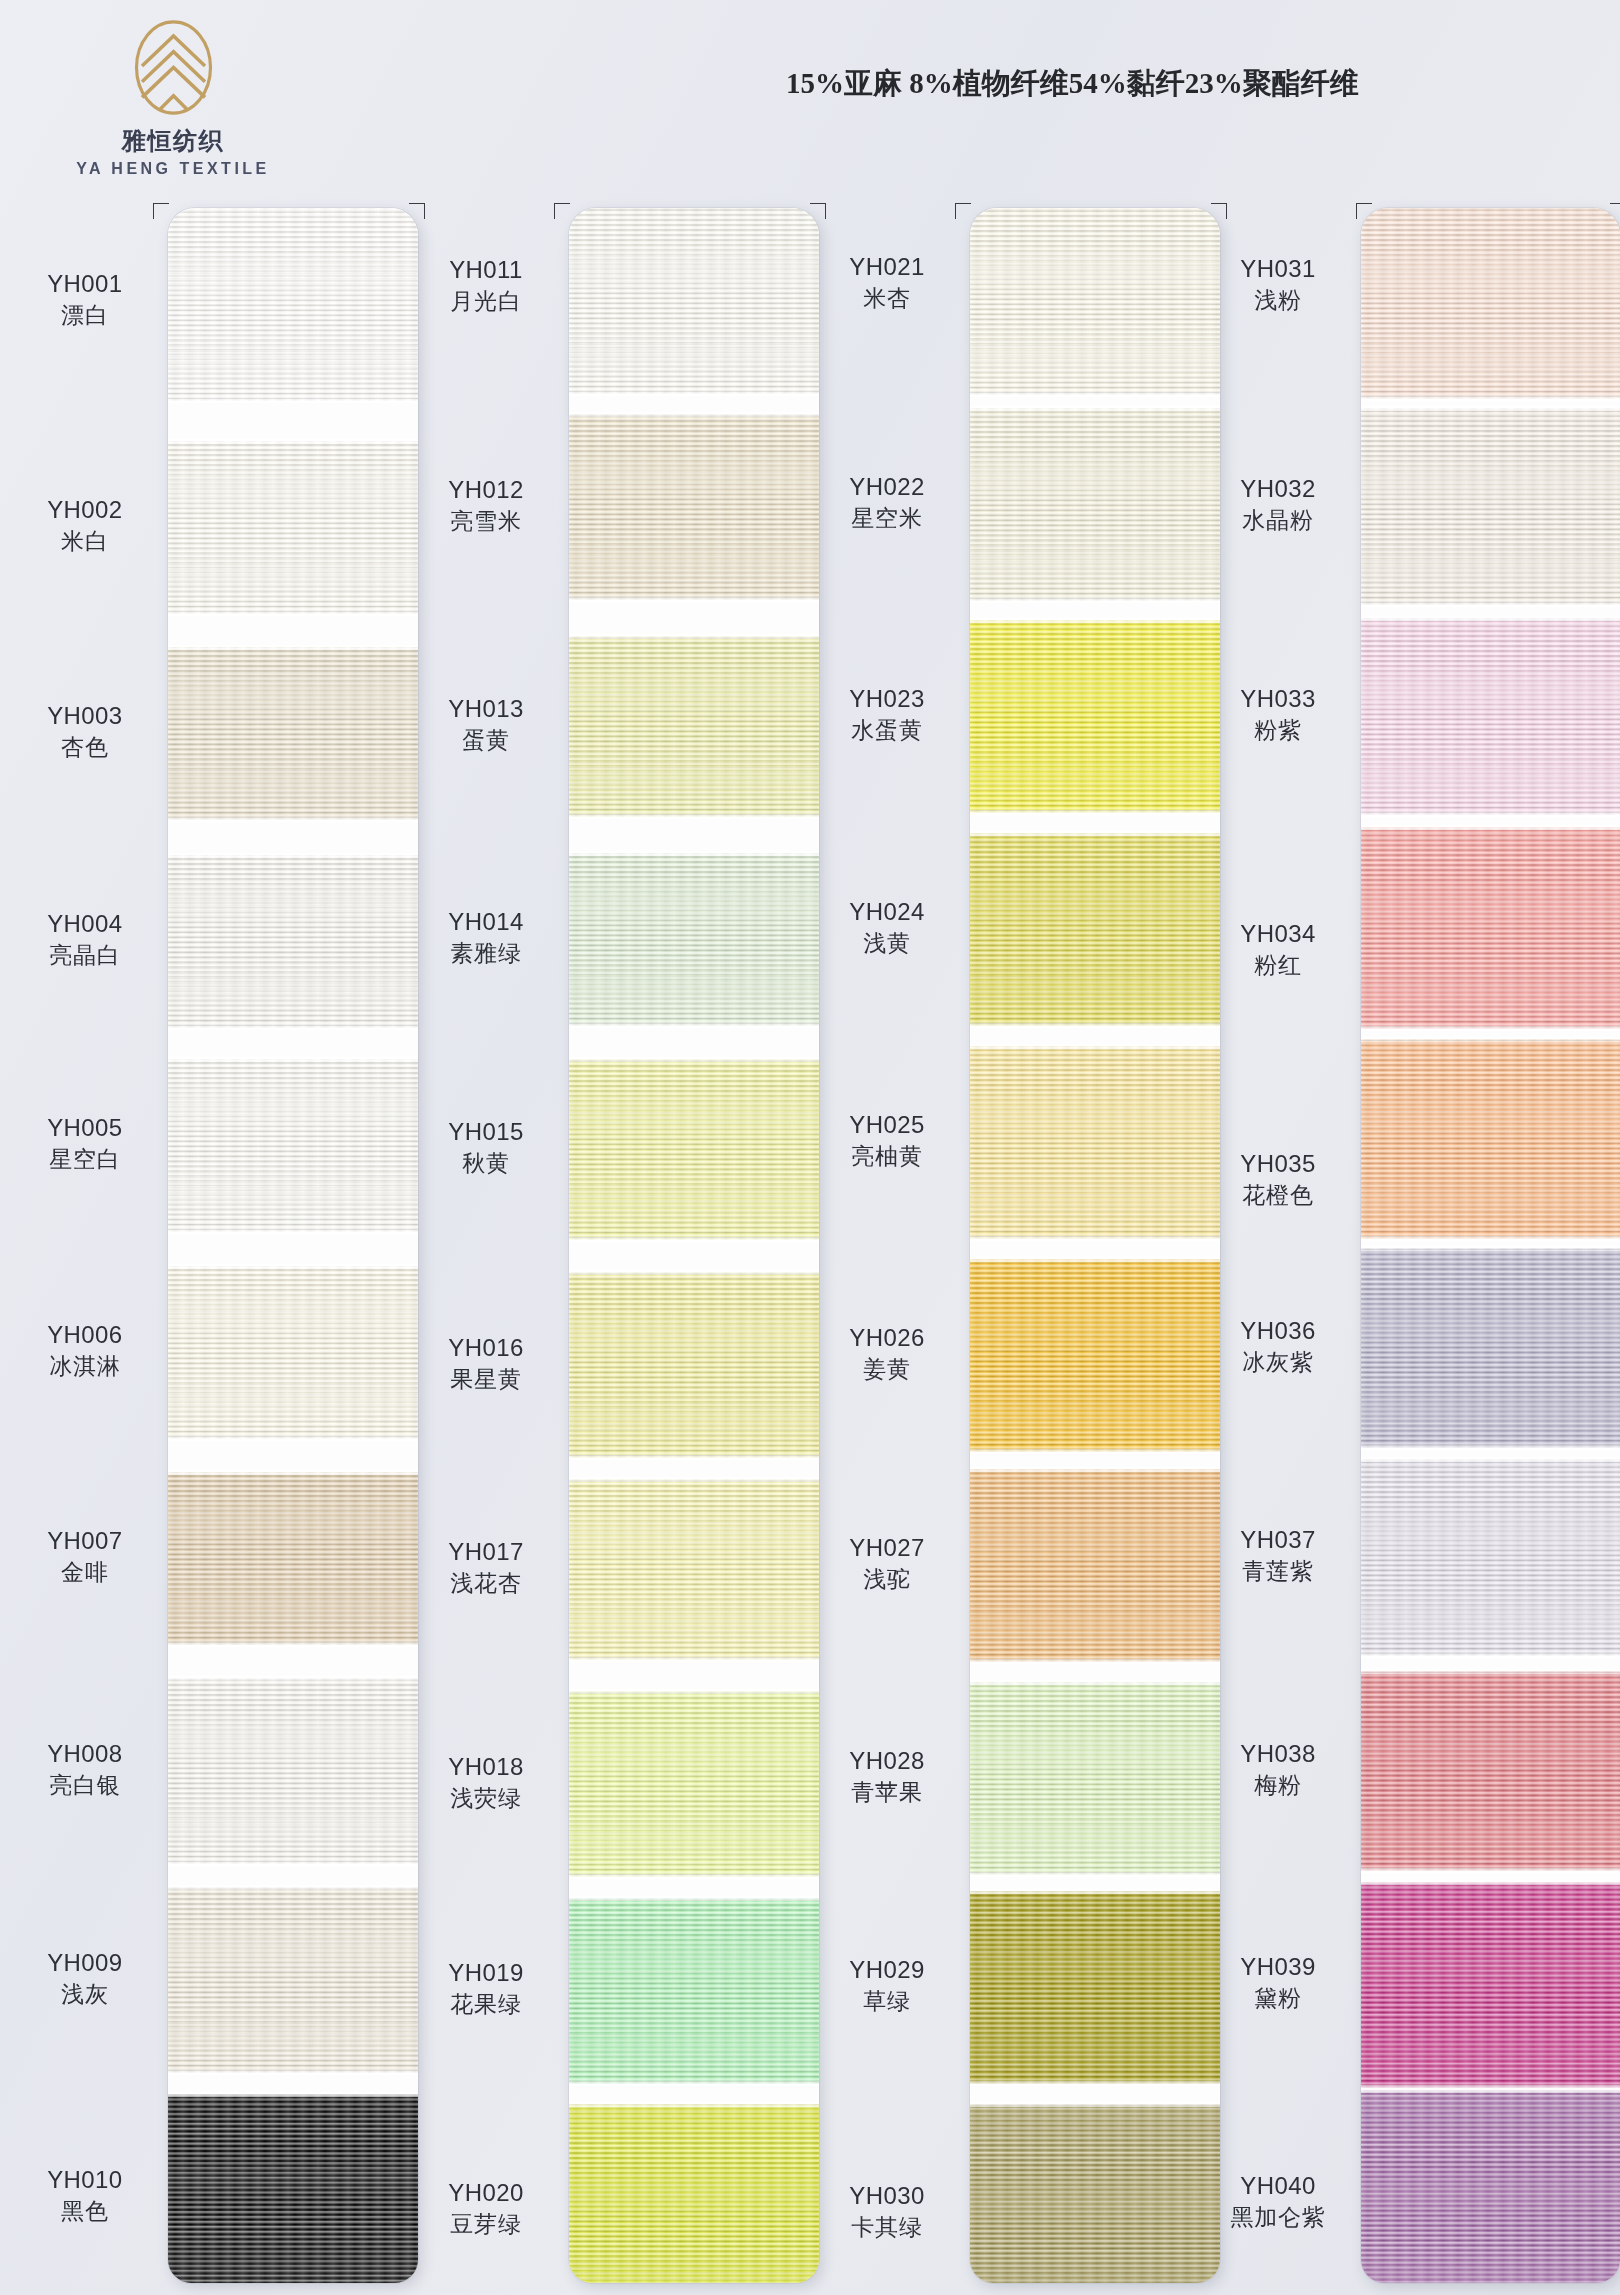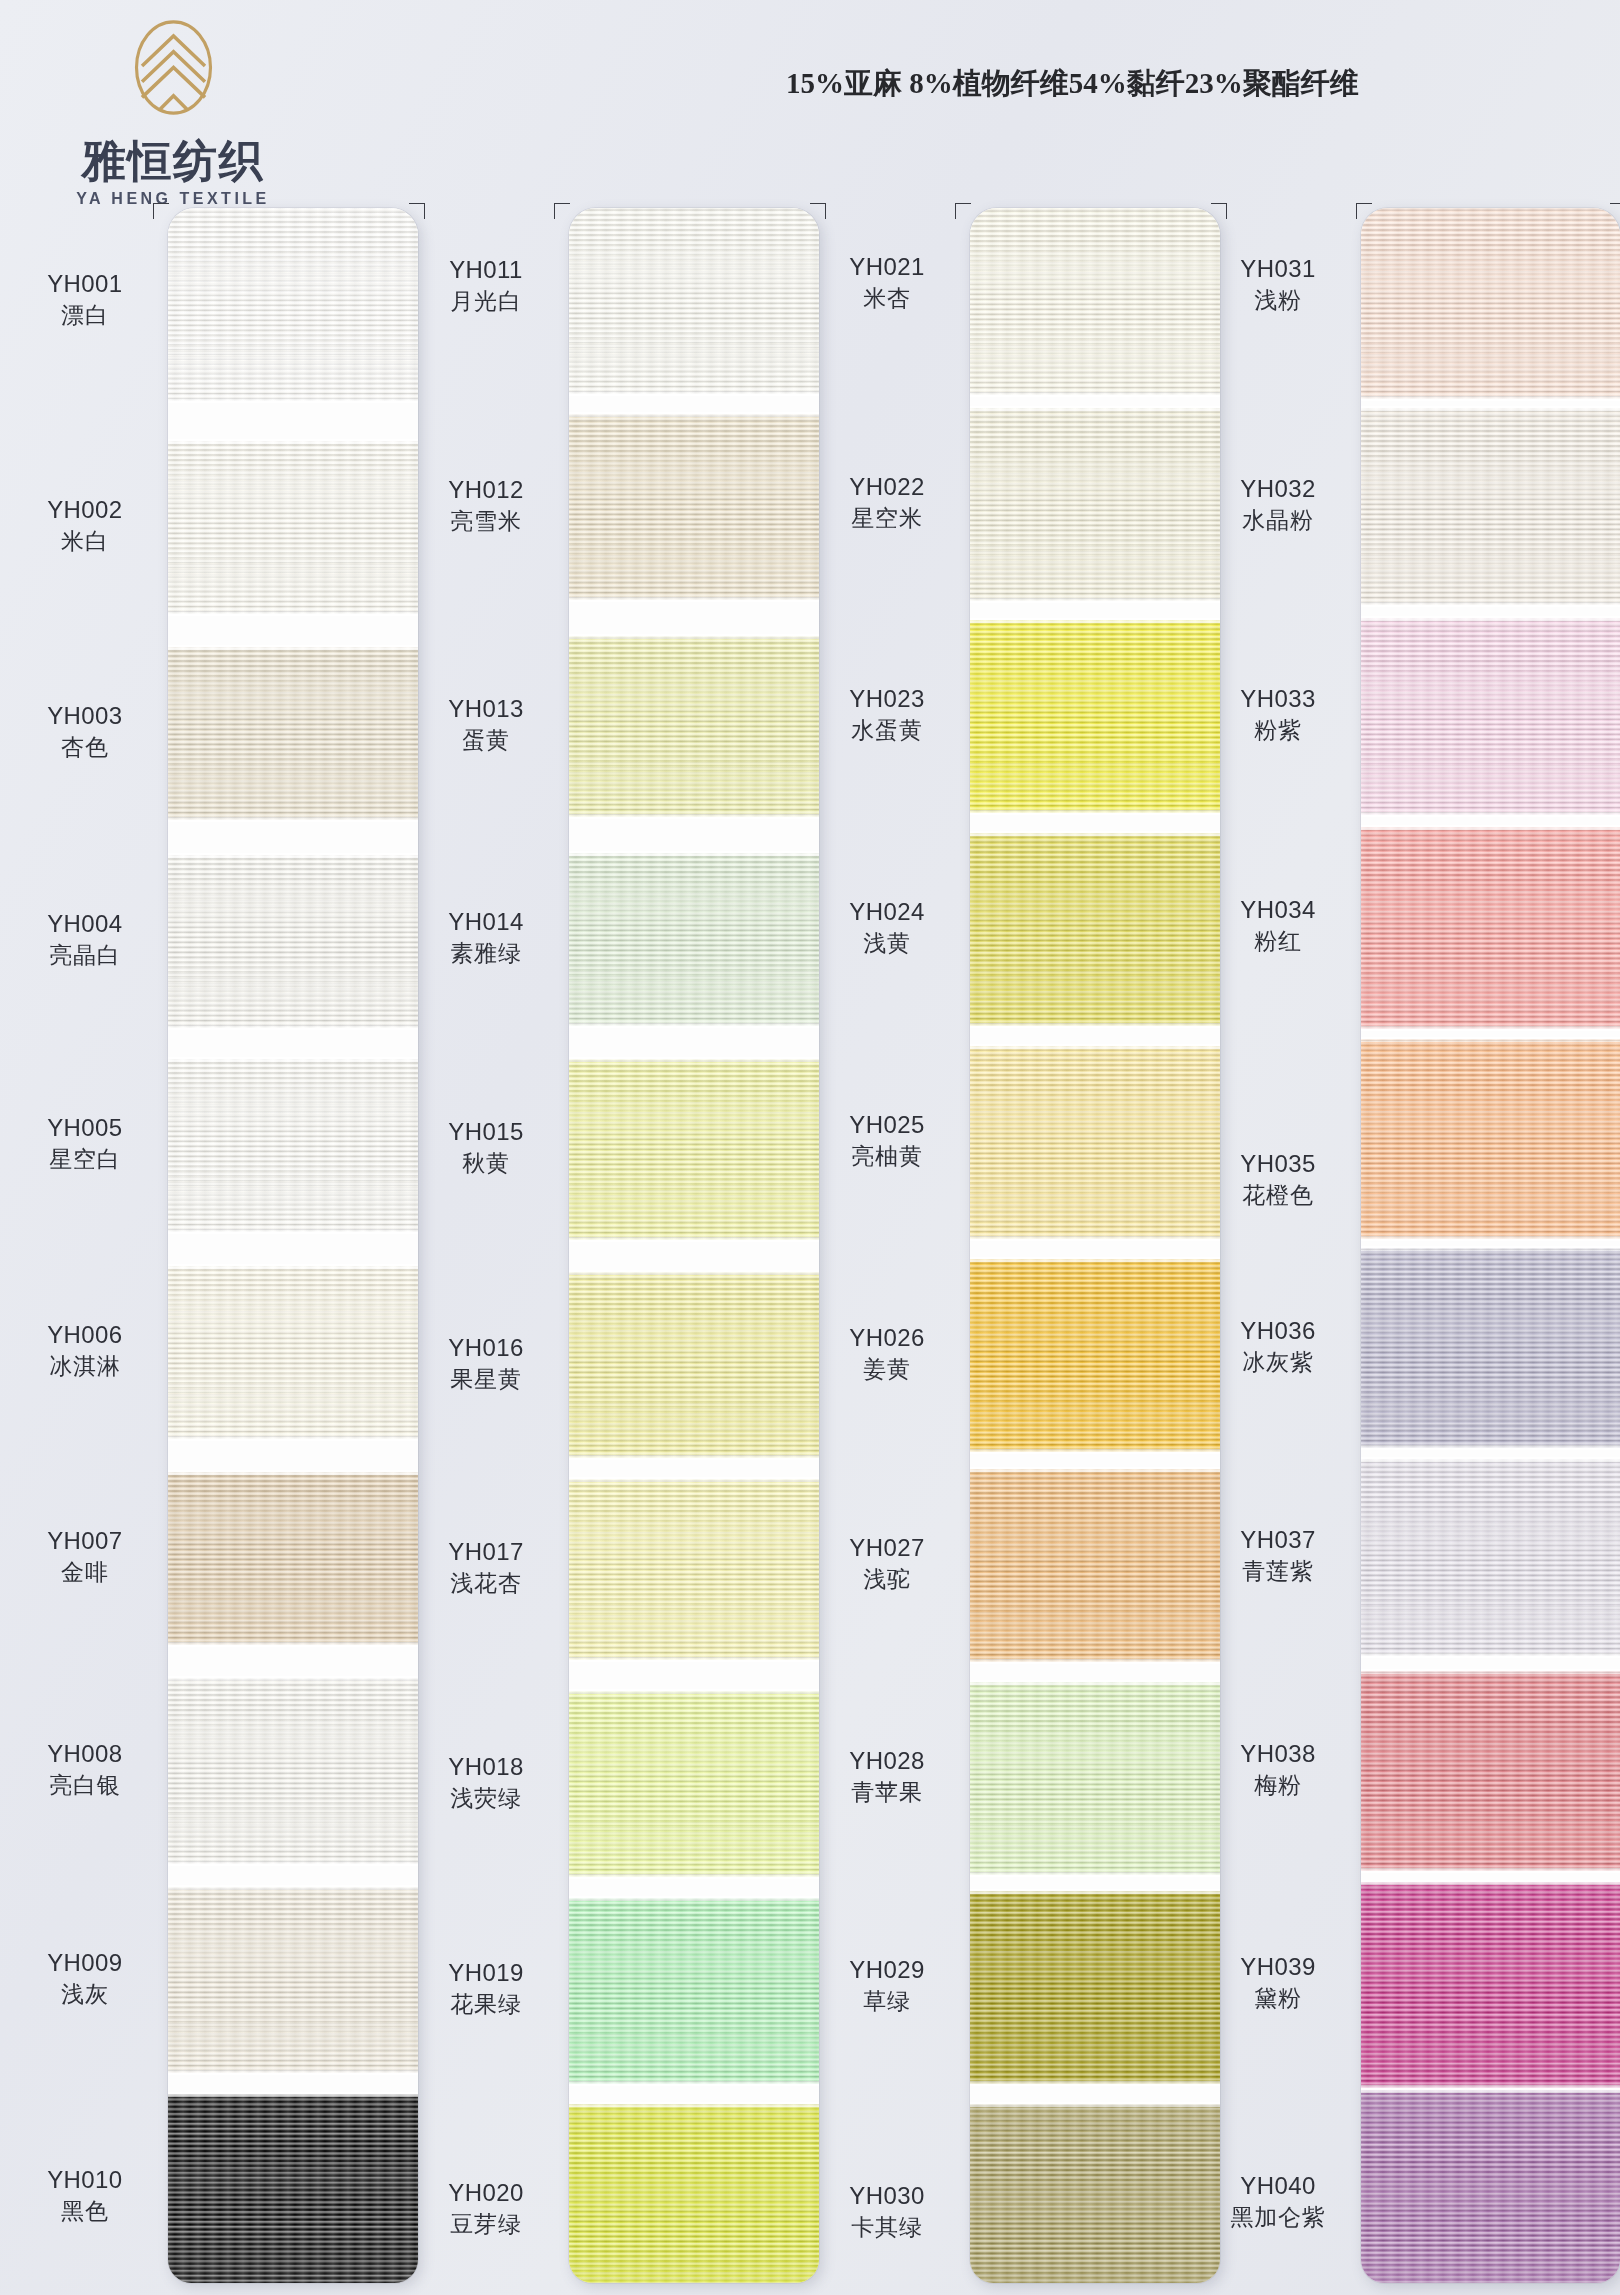--- a/index.html
+++ b/index.html
@@ -27,24 +27,24 @@
   .brand {
     position: absolute;
     left: 55px; top: 17.3px;
     width: 236px;
     display: flex;
     flex-direction: column;
     align-items: center;
   }
   .brand-mark { width: 85px; height: 101px; }
   .brand-cn {
-    margin-top: 20px;
+    margin-top: 11px;
     font-family: "DejaVu Sans", sans-serif;
     font-weight: 700;
-    font-size: 44px;
+    font-size: 24px;
     letter-spacing: 1.6px;
     color: #3a4052;
     line-height: 1.05;
     white-space: nowrap;
   }
   .brand-en {
     margin-top: 5.5px;
     font-size: 16px;
     font-weight: 700;
     letter-spacing: 3.5px;
@@ -481,21 +481,21 @@
         <div class="name">浅粉</div>
       </div>
       <div class="label" style="top: 267px;">
         <div class="code">YH032</div>
         <div class="name">水晶粉</div>
       </div>
       <div class="label" style="top: 477px; text-align: center;">
         <div class="code">YH033</div>
         <div class="name">粉紫</div>
       </div>
-      <div class="label" style="top: 688px;">
+      <div class="label" style="top: 712px;">
         <div class="code">YH034</div>
         <div class="name">粉红</div>
       </div>
       <div class="label" style="top: 942px;">
         <div class="code">YH035</div>
         <div class="name">花橙色</div>
       </div>
       <div class="label" style="top: 1109px;">
         <div class="code">YH036</div>
         <div class="name">冰灰紫</div>

